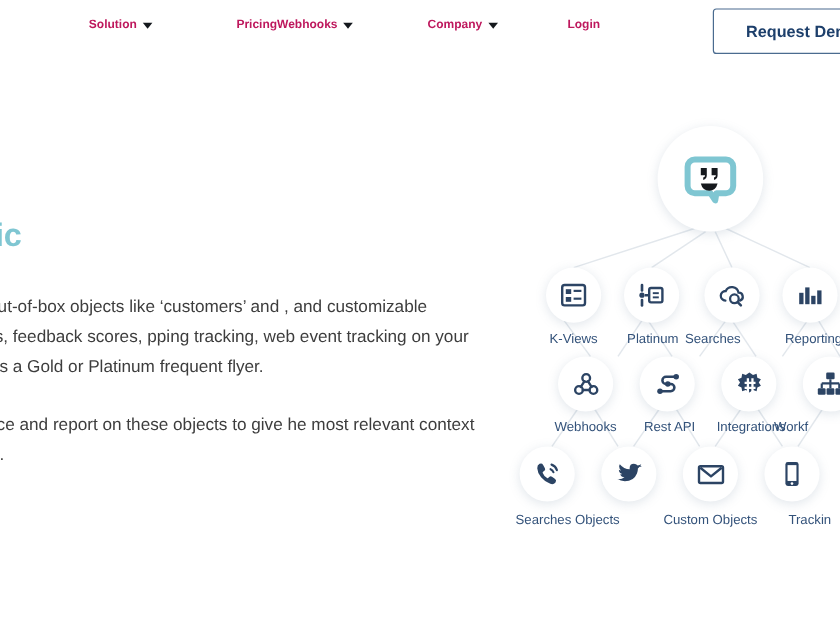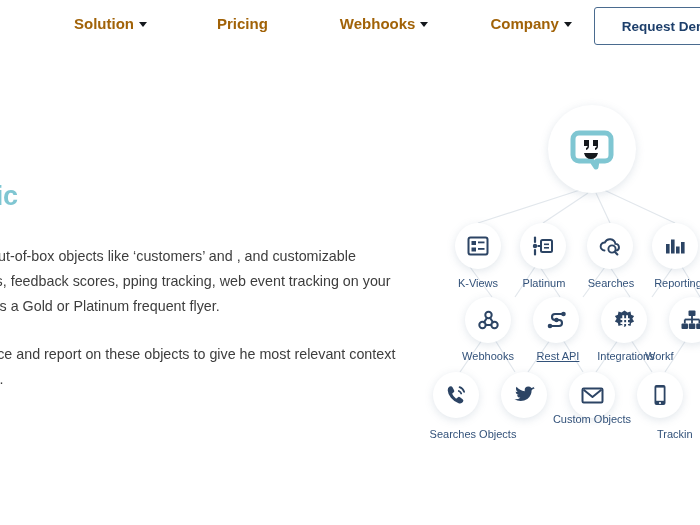--- a/index.html
+++ b/index.html
@@ -17,21 +17,21 @@
     position: absolute; left: 0; top: 0; width: 700px; height: 55px;
     background: #ffffff;
     display: flex; align-items: center;
   }
   .navlinks {
     position: absolute; left: 74px; top: 15px;
     display: flex; align-items: center; gap: 0px;
   }
   .navitem {
     display: flex; align-items: center; gap: 5px;
-    font-size: 15px; font-weight: 700; color: #a16207;
+    font-size: 10px; font-weight: 700; color: #be185d;
     white-space: nowrap; cursor: pointer;
   }
   .caret {
     width: 0; height: 0; display:inline-block;
     border-left: 4.5px solid transparent;
     border-right: 4.5px solid transparent;
     border-top: 5.5px solid #14181d;
     margin-top: 2px;
   }
   #demo-btn {
@@ -82,21 +82,21 @@
 
 <div id="page">
 
   <div id="navbar">
 
     <div class="navlinks">
       <div class="navitem" style="margin-right:70px">
         <span>Solution</span>
         <span class="caret"></span>
       </div>
-      <div class="navitem" style="margin-right:72px">
+      <div class="navitem" style="">
         <span>Pricing</span>
       </div>
       <div class="navitem" style="margin-right:62px">
         <span>Webhooks</span>
         <span class="caret"></span>
       </div>
       <div class="navitem" style="margin-right:58px">
         <span>Company</span>
         <span class="caret"></span>
       </div>
@@ -178,21 +178,21 @@
     </div>
     <div class="nlabel" style="left:66px; top:182px; width:116px;">Platinum</div>
 
     <div class="bubble small" style="left:167px; top:128px;">
       <svg class="ico" width="25" height="25" viewBox="0 0 25 25">
         <path d="M6.5 16.5 a4 4 0 0 1 0.3 -8 a5.6 5.6 0 0 1 10.6 1.4 a3.4 3.4 0 0 1 1.3 6.6" fill="none" stroke="#2c4464" stroke-width="1.9" stroke-linecap="round"></path>
         <circle cx="14" cy="15" r="3.6" fill="none" stroke="#2c4464" stroke-width="1.9"></circle>
         <line x1="16.7" y1="17.8" x2="19.4" y2="20.5" stroke="#2c4464" stroke-width="2.1" stroke-linecap="round"></line>
       </svg>
     </div>
-    <div class="nlabel" style="left:133px; top:182px; width:116px;">Searches</div>
+    <div class="nlabel" style="left:116px; top:182px; width:116px;">Searches</div>
 
     <div class="bubble small" style="left:232px; top:128px;">
       <svg class="ico" width="24" height="24" viewBox="0 0 24 24">
         <rect x="3" y="10" width="3.6" height="9.5" fill="#2c4464"></rect>
         <rect x="8" y="5.5" width="3.6" height="14" fill="#2c4464"></rect>
         <rect x="13" y="12.5" width="3.6" height="7" fill="#2c4464"></rect>
         <rect x="18" y="8" width="3.6" height="11.5" fill="#2c4464"></rect>
       </svg>
     </div>
     <div class="nlabel" style="left:200px; top:182px; width:116px;">Reporting</div>
@@ -210,21 +210,21 @@
     <div class="nlabel" style="left:10px; top:255px; width:116px;">Webhooks</div>
 
     <div class="bubble small" style="left:113px; top:202px;">
       <svg class="ico" width="25" height="25" viewBox="0 0 25 25">
         <path d="M19 6 h-8 a3 3 0 0 0 0 6 h4 a3 3 0 0 1 0 6 h-8" fill="none" stroke="#2c4464" stroke-width="2.1" stroke-linecap="round"></path>
         <circle cx="19.5" cy="6" r="2.3" fill="#2c4464"></circle>
         <circle cx="12.5" cy="12" r="2.3" fill="#2c4464"></circle>
         <circle cx="6" cy="18" r="2.3" fill="#2c4464"></circle>
       </svg>
     </div>
-    <div class="nlabel" style="left:80px; top:255px; width:116px;text-decoration:underline;">Rest API</div>
+    <div class="nlabel" style="left:80px; top:255px; width:116px;">Rest API</div>
 
     <div class="bubble small" style="left:181px; top:202px;">
       <svg class="ico" width="25" height="25" viewBox="0 0 25 25">
         <path d="M12.5 2.5 l3 2 3 -1 0.6 3.2 3 1.4 -1.8 2.7 1.8 2.7 -3 1.4 -0.6 3.2 -3 -1 -3 2 -3 -2 -3 1 -0.6 -3.2 -3 -1.4 1.8 -2.7 -1.8 -2.7 3 -1.4 0.6 -3.2 3 1 z" fill="#2c4464"></path>
         <path d="M10.3 7.2 h1.9 v3 h1.9 v-3 h1.9 v3 h1.6 v1.9 h-1.6 v2.1 h1.6 v1.9 h-1.6 v2.6 h-1.9 v-2.6 h-1.9 v2.6 h-1.9 v-2.6 h-1.8 v-1.9 h1.8 v-2.1 h-1.8 v-1.9 h1.8 z M12.2 12.1 v2.1 h1.9 v-2.1 z" fill="#ffffff"></path>
       </svg>
     </div>
     <div class="nlabel" style="left:148px; top:255px; width:116px;">Integrations</div>
 
     <div class="bubble small" style="left:249px; top:202px;">
@@ -256,21 +256,21 @@
       </svg>
     </div>
     <div class="nlabel" style="left:-5px; top:333px; width:116px;">Searches Objects</div>
 
     <div class="bubble small" style="left:149px; top:277px;">
       <svg class="ico" width="25" height="25" viewBox="0 0 25 25">
         <rect x="2.5" y="5.5" width="20" height="14" rx="1.2" fill="none" stroke="#2c4464" stroke-width="2"></rect>
         <path d="M3.6 6.8 l8.9 7.2 l8.9 -7.2" fill="none" stroke="#2c4464" stroke-width="2" stroke-linejoin="round"></path>
       </svg>
     </div>
-    <div class="nlabel" style="left:114px; top:318px; width:116px;">Custom Objects</div>
+    <div class="nlabel" style="left:114px; top:333px; width:116px;">Custom Objects</div>
 
     <div class="bubble small" style="left:217px; top:277px;">
       <svg class="ico" width="24" height="24" viewBox="0 0 24 24">
         <rect x="6.5" y="2" width="11" height="20" rx="2" fill="#2c4464"></rect>
         <rect x="8.3" y="4.6" width="7.4" height="13.2" fill="#ffffff"></rect>
         <circle cx="12" cy="20" r="1.1" fill="#ffffff"></circle>
       </svg>
     </div>
     <div class="nlabel" style="left:237px; top:333px; width:116px; text-align:left;">Trackin</div>
 

